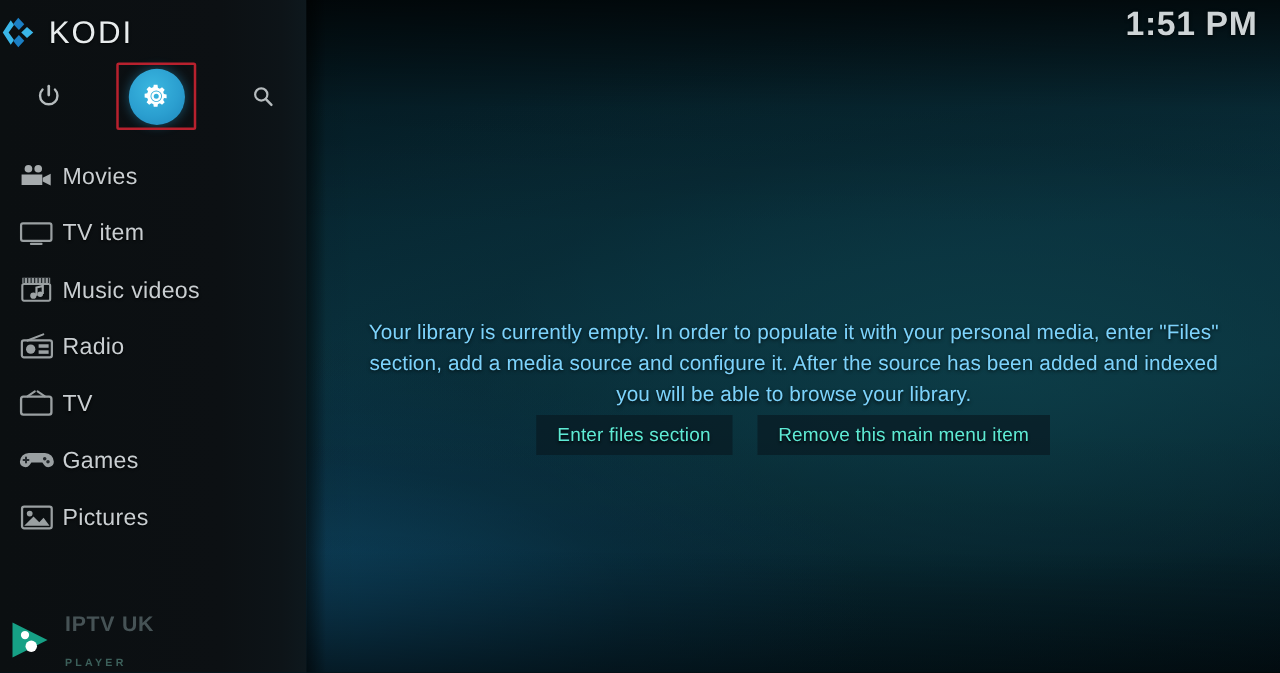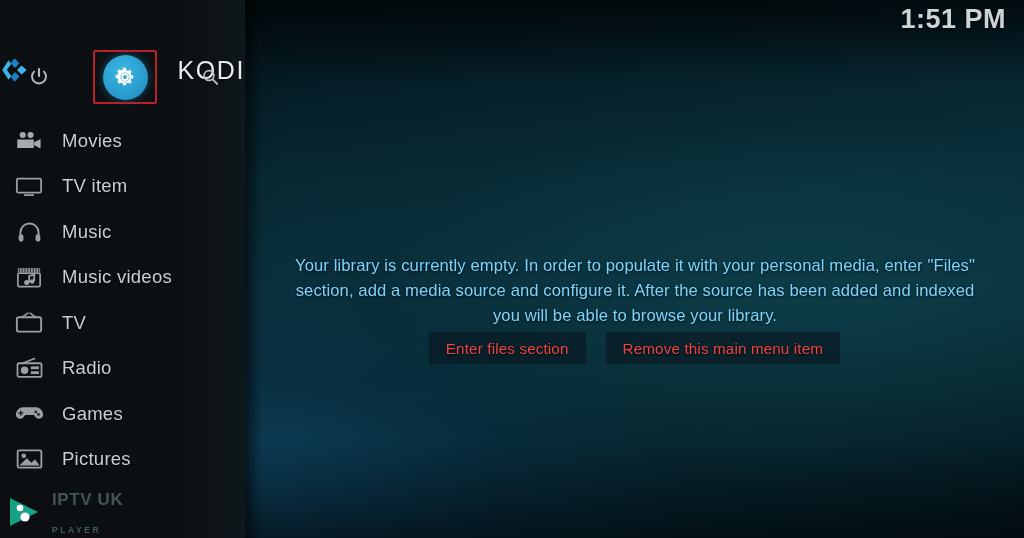--- a/index.html
+++ b/index.html
@@ -43,23 +43,22 @@
     position:absolute; left:245px; top:0;
     width:16px; height:538px;
     background:linear-gradient(to right, rgba(0,0,0,0.55), rgba(0,0,0,0));
     z-index:5; pointer-events:none;
   }
 
   
   .logo-row {
     position:absolute; left:0; top:9px;
     width:245px; height:34px;
-    display:flex; align-items:center; justify-content:space-between;
+    display:flex; align-items:center; justify-content:flex-start;
     gap:9px;
-    margin-top:44px;
   }
   .logo-mark { width:30px; height:26px; display:block; }
   .logo-text {
     color:#e8eced; font-size:25px; letter-spacing:1.6px;
     font-weight:400; line-height:1;
     text-shadow:0 1px 2px rgba(0,0,0,0.8);
   }
 
   
   .top-icons {
@@ -96,21 +95,21 @@
     height:45.5px;
     padding-left:8px;
   }
   .menu-icon {
     width:42px; min-width:42px; height:34px;
     display:flex; align-items:center; justify-content:center;
     opacity:0.78;
   }
   .menu-label {
     color:#c9ced1; font-size:18.5px; font-weight:400;
-    letter-spacing:0.25px; margin-left:12px;
+    letter-spacing:0.25px; margin-left:0;
     text-shadow:0 1px 2px rgba(0,0,0,0.85);
     white-space:nowrap;
   }
 
   
   .clock {
     position:absolute; right:18px; top:4px;
     color:#ced4d6; font-size:27px; font-weight:700;
     letter-spacing:0.5px;
     text-shadow:0 1px 3px rgba(0,0,0,0.8);
@@ -134,21 +133,21 @@
   .btn-row {
     position:absolute; left:0; top:332px;
     width:779px;
     display:flex; justify-content:center; gap:20px;
   }
   .btn {
     height:32px;
     padding:16px 17px;
     display:flex; align-items:center; justify-content:center;
     background:rgba(8,26,34,0.72);
-    color:#ef4444; font-size:15.2px; letter-spacing:0.15px;
+    color:#5eead4; font-size:15.2px; letter-spacing:0.15px;
     border:none;
     text-shadow:0 1px 2px rgba(0,0,0,0.8);
     font-family:"Liberation Sans", sans-serif;
     white-space:nowrap;
   }
 
   
   .watermark {
     position:absolute; left:4px; bottom:4px;
     z-index:9;
@@ -244,66 +243,56 @@
       <div class="menu-item">
         <span class="menu-icon">
           <svg width="28" height="21" viewBox="0 0 30 22">
             <rect x="2" y="2.6" width="26" height="15" rx="1.6" stroke="#c3c9cb" stroke-width="1.9" fill="none"></rect>
             <path d="M10.5 20.3 h9" stroke="#c3c9cb" stroke-width="1.9" stroke-linecap="round"></path>
           </svg>
         </span>
         <span class="menu-label">TV item</span>
       </div>
 
-      <div class="menu-item">
-        <span class="menu-icon">
-          <svg width="25" height="22" viewBox="0 0 26 24">
-            <path d="M3.1 16.4 V12.6 a9.9 9.9 0 0 1 19.8 0 V16.4" stroke="#c3c9cb" stroke-width="2.1" fill="none" stroke-linecap="round"></path>
-            <rect x="1.2" y="14.4" width="5.2" height="8.2" rx="2.6" fill="#c3c9cb"></rect>
-            <rect x="19.6" y="14.4" width="5.2" height="8.2" rx="2.6" fill="#c3c9cb"></rect>
-          </svg>
-        </span>
-        <span class="menu-label">Music</span>
-      </div>
 
       <div class="menu-item">
         <span class="menu-icon">
           <svg width="26" height="23" viewBox="0 0 28 24">
             <rect x="2" y="2" width="24" height="4.6" fill="#b9bfc1"></rect>
             <path d="M3.6 2.2 v4.4 M6.6 2.2 v4.4 M9.6 2.2 v4.4 M12.6 2.2 v4.4 M15.6 2.2 v4.4 M18.6 2.2 v4.4 M21.6 2.2 v4.4 M24.6 2.2 v4.4" stroke="#2a3034" stroke-width="1.1"></path>
             <rect x="2" y="7.4" width="24" height="14.4" rx="1.4" stroke="#c3c9cb" stroke-width="1.8" fill="none"></rect>
             <circle cx="11.5" cy="17.4" r="2.7" fill="#c9cfd1"></circle>
             <path d="M14.2 17.4 V10.4 L19.6 9.0 v6.9" stroke="#c9cfd1" stroke-width="1.9" fill="none"></path>
             <circle cx="17.4" cy="16.2" r="2.4" fill="#c9cfd1"></circle>
           </svg>
         </span>
         <span class="menu-label">Music videos</span>
       </div>
 
       <div class="menu-item">
         <span class="menu-icon">
-          <svg width="28" height="22" viewBox="0 0 30 23">
-            <path d="M7.5 5.2 L13.8 0.9 M22.4 5.2 L16.1 0.9" stroke="#c3c9cb" stroke-width="1.7" stroke-linecap="round"></path>
-            <rect x="2" y="5.4" width="26" height="15.4" rx="2" stroke="#c3c9cb" stroke-width="2" fill="none"></rect>
-          </svg>
-        </span>
-        <span class="menu-label">TV</span>
-      </div>
-
-      <div class="menu-item">
-        <span class="menu-icon">
           <svg width="27" height="22" viewBox="0 0 29 23">
             <path d="M6.5 6.6 L20.0 1.3" stroke="#c3c9cb" stroke-width="1.8" stroke-linecap="round"></path>
             <rect x="1.6" y="6.4" width="25.8" height="14.6" rx="1.8" stroke="#c3c9cb" stroke-width="1.9" fill="none"></rect>
             <circle cx="9.2" cy="14.0" r="4.0" fill="#c3c9cb"></circle>
             <rect x="16.0" y="9.8" width="8.6" height="3.0" fill="#c3c9cb"></rect>
             <rect x="16.0" y="15.0" width="8.6" height="3.0" fill="#c3c9cb"></rect>
           </svg>
         </span>
         <span class="menu-label">Radio</span>
+      </div>
+
+      <div class="menu-item">
+        <span class="menu-icon">
+          <svg width="28" height="22" viewBox="0 0 30 23">
+            <path d="M7.5 5.2 L13.8 0.9 M22.4 5.2 L16.1 0.9" stroke="#c3c9cb" stroke-width="1.7" stroke-linecap="round"></path>
+            <rect x="2" y="5.4" width="26" height="15.4" rx="2" stroke="#c3c9cb" stroke-width="2" fill="none"></rect>
+          </svg>
+        </span>
+        <span class="menu-label">TV</span>
       </div>
 
       <div class="menu-item">
         <span class="menu-icon">
           <svg width="29" height="19" viewBox="0 0 31 20">
             <path d="M8.6 3.4 h13.8 a7.6 7.6 0 0 1 7.6 7.6 a4.6 4.6 0 0 1 -8.3 2.7 l-1.5 -2.0 h-9.4 l-1.5 2.0 A4.6 4.6 0 0 1 1 11 A7.6 7.6 0 0 1 8.6 3.4 z" fill="#c3c9cb"></path>
             <path d="M6.2 7.4 v4.2 M4.1 9.5 h4.2" stroke="#2a3034" stroke-width="1.7" stroke-linecap="round"></path>
             <circle cx="22.2" cy="8.3" r="1.5" fill="#2a3034"></circle>
             <circle cx="25.0" cy="11.0" r="1.5" fill="#2a3034"></circle>
           </svg>

